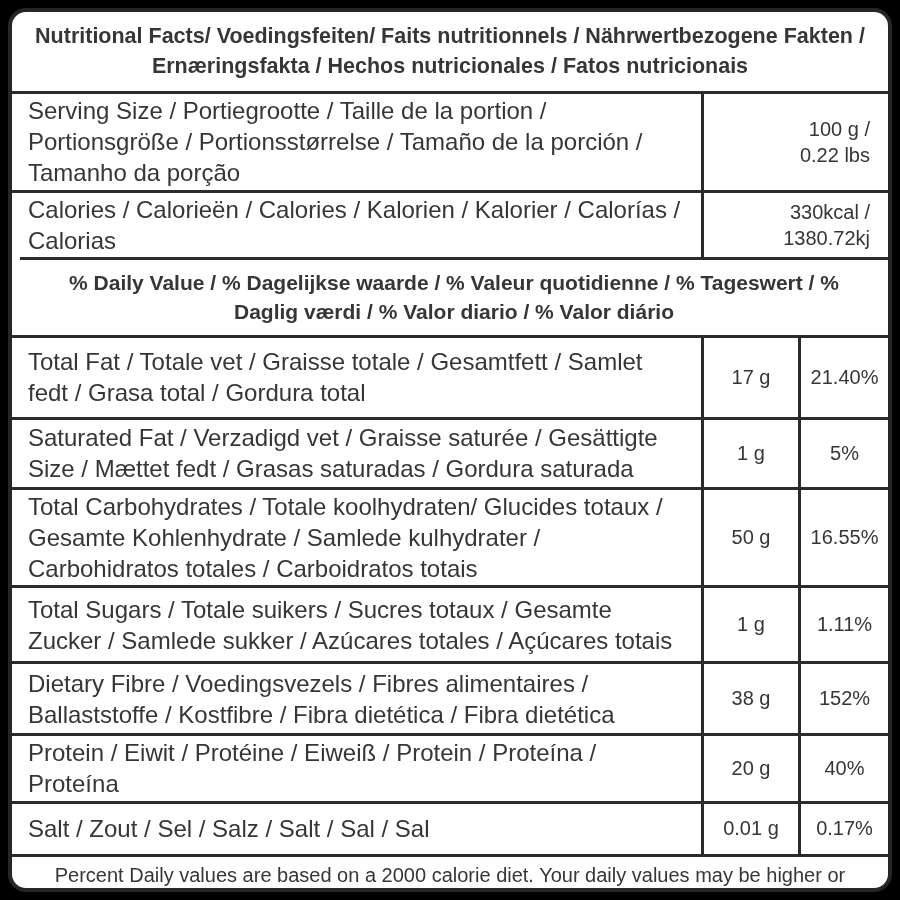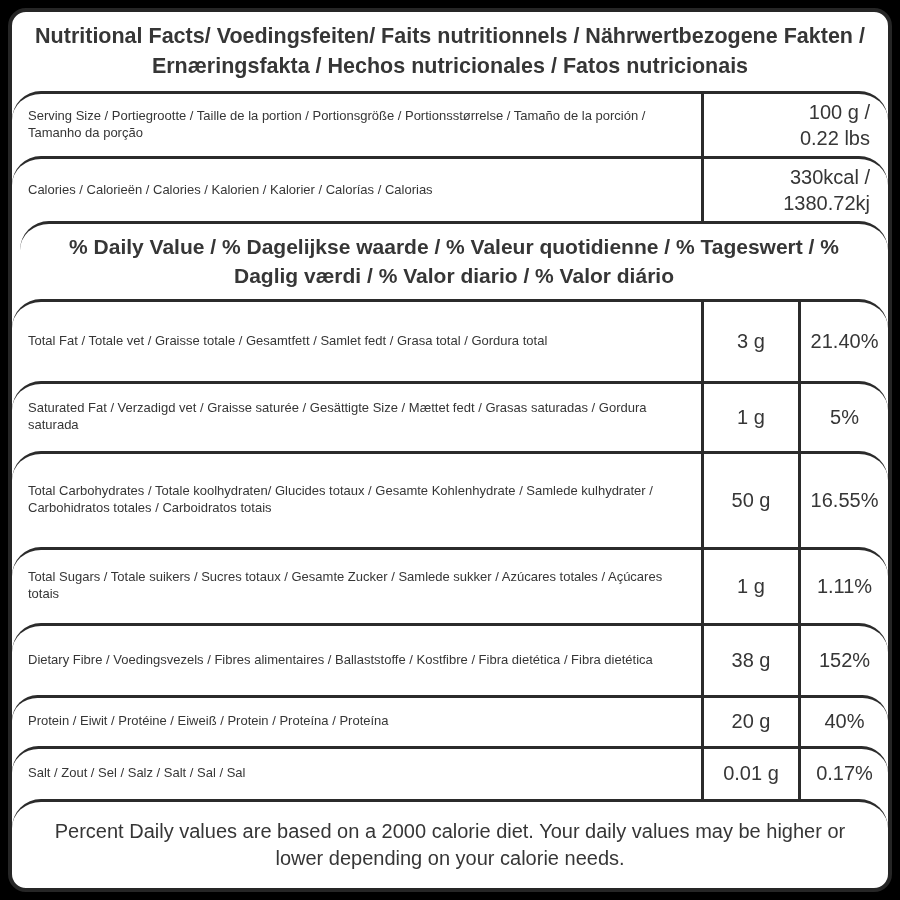--- a/index.html
+++ b/index.html
@@ -18,21 +18,20 @@
     overflow: hidden;
     display: flex;
     flex-direction: column;
     color: #363636;
   }
   .row {
     display: flex;
     flex: 0 0 auto;
     border-top: 3px solid #2b2b2b;
     align-items: stretch;
-    border-radius: 29px;
   }
   .row:first-child { border-top: none; }
 
   
   .row-center {
     justify-content: center;
     align-items: center;
     text-align: center;
     padding: 8px 22px;
   }
@@ -42,22 +41,22 @@
   .row-dvheader { min-height: 77px; font-size: 21px;  line-height: 1.4; margin-left: 8px; }
   .row-footer   { flex: 1 1 auto; min-height: 68px; font-size: 20px; line-height: 1.35; }
 
   .row-serving  { min-height: 61px; }
   .row-calories { min-height: 55px; }
 
   .cell-label {
     flex: 1 1 auto;
     display: flex;
     align-items: center;
-    padding: 7px 16px;
-    font-size: 13px;
+    padding: 1px 16px;
+    font-size: 24px;
     line-height: 1.3;
   }
   .cell-value {
     flex: 0 0 187px;
     border-left: 3px solid #2b2b2b;
     display: flex;
     align-items: center;
     justify-content: flex-end;
     text-align: right;
     padding: 5px 18px;
@@ -109,21 +108,21 @@
   <div class="row row-calories">
     <div class="cell-label">Calories / Calorieën / Calories / Kalorien / Kalorier / Calorías / Calorias</div>
     <div class="cell-value">330kcal /
 1380.72kj</div>
   </div>
 
   <div class="row row-center row-dvheader bold">% Daily Value / % Dagelijkse waarde / % Valeur quotidienne / % Tageswert / % Daglig værdi / % Valor diario / % Valor diário</div>
 
   <div class="row row-n0">
     <div class="cell-label">Total Fat / Totale vet / Graisse totale / Gesamtfett / Samlet fedt / Grasa total / Gordura total</div>
-    <div class="cell-amount">3 g</div>
+    <div class="cell-amount">17 g</div>
     <div class="cell-dv">21.40%</div>
   </div>
 
   <div class="row row-n1">
     <div class="cell-label">Saturated Fat / Verzadigd vet / Graisse saturée / Gesättigte Size / Mættet fedt / Grasas saturadas / Gordura saturada</div>
     <div class="cell-amount">1 g</div>
     <div class="cell-dv">5%</div>
   </div>
 
   <div class="row row-n2">

